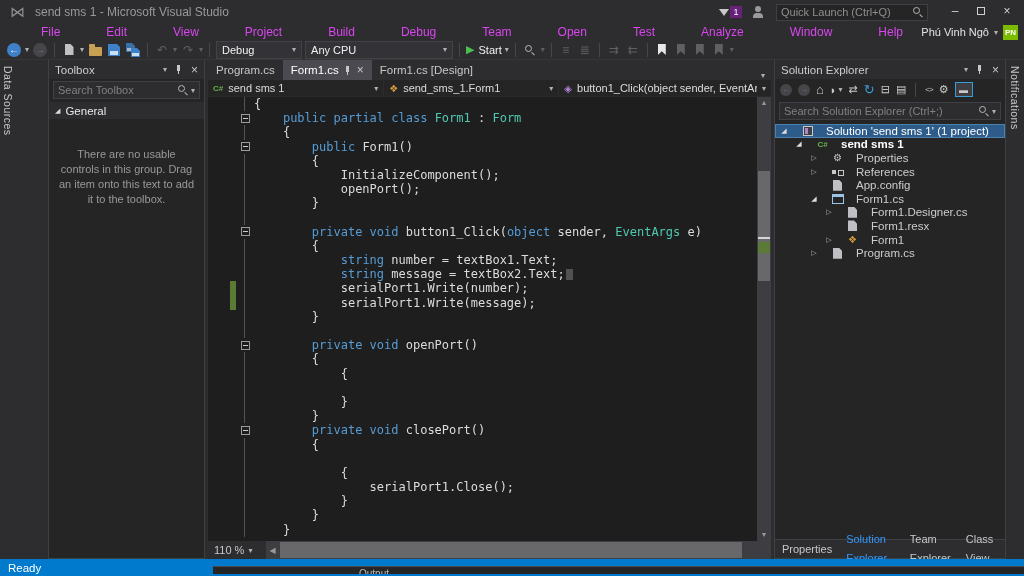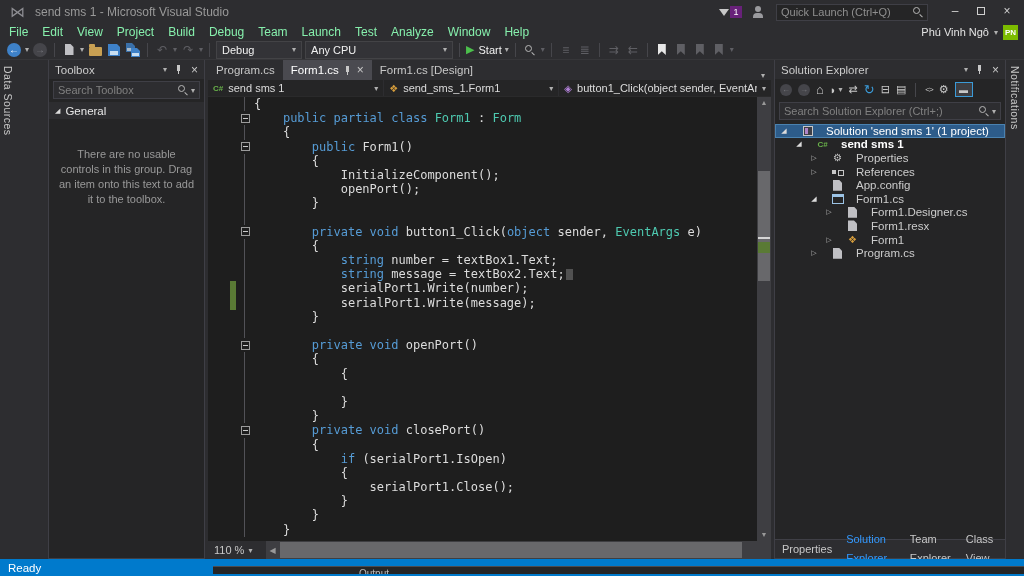--- a/index.html
+++ b/index.html
@@ -28,21 +28,21 @@
   .mag { position:relative; width:10px; height:10px; display:inline-block; flex:0 0 auto; }
   .mag::before { content:""; position:absolute; left:0; top:0; width:5px; height:5px; border:1.4px solid #B8B8B8; border-radius:50%; }
   .mag::after { content:""; position:absolute; left:7px; top:7px; width:4px; height:1.4px; background:#B8B8B8; transform:rotate(45deg); transform-origin:0 0; }
   .win-btn { width:26px; height:18px; text-align:center; line-height:17px; color:#D0D0D0; font-size:12px; }
   .restore-glyph { position:relative; display:inline-block; width:8px; height:8px; }
   .restore-glyph::before { content:""; position:absolute; right:0; top:0; width:6px; height:6px; border:1px solid #D0D0D0; }
   .restore-glyph::after { content:""; position:absolute; left:0; bottom:0; width:6px; height:6px; border:1px solid #D0D0D0; background:#2D2D30; }
 
   
   .menubar { height:16px; display:flex; align-items:center; padding:0 2px; flex:0 0 auto; }
-  .menu-item { padding:0 7px; color:#86efac; font-size:12px; line-height:16px; }
+  .menu-item { padding:0 7px; color:#d946ef; font-size:12px; line-height:16px;margin-left:32px; }
   .user-area { margin-left:auto; display:flex; align-items:center; gap:5px; padding-right:4px; }
   .user-name { color:#E4E4E4; font-size:11px; }
   .caret { color:#B0B0B0; font-size:8px; }
   .caret.dim { color:#5F5F64; }
   .avatar { width:15px; height:15px; background:#7CBB00; color:#fff; font-size:8px; font-weight:bold; text-align:center; line-height:15px; }
 
   
   .toolbar { height:20px; display:flex; align-items:center; padding:0 6px; gap:3px; flex:0 0 auto; border-bottom:1px solid #363639; }
   .tbtn { display:inline-flex; align-items:center; justify-content:center; min-width:16px; height:18px; }
   .tsep { width:1px; height:14px; background:#46464B; margin:0 3px; }
@@ -181,21 +181,21 @@
 
   <div class="menubar">
     <span id="menu-items" class="row">
         <span class="menu-item">File</span>
         <span class="menu-item">Edit</span>
         <span class="menu-item">View</span>
         <span class="menu-item">Project</span>
         <span class="menu-item">Build</span>
         <span class="menu-item">Debug</span>
         <span class="menu-item">Team</span>
-        <span class="menu-item">Launch</span>
+        <span class="menu-item">Open</span>
         <span class="menu-item">Test</span>
         <span class="menu-item">Analyze</span>
         <span class="menu-item">Window</span>
         <span class="menu-item">Help</span>
       </span>
     <span class="user-area">
       <span class="user-name">Phú Vinh Ngô</span>
       <span class="caret">▾</span>
       <span class="avatar">PN</span>
     </span>
@@ -504,21 +504,20 @@
             <div class="code-line">
               <span class="ind-margin"></span>
               <span class="chg-cell"></span>
               <span class="fold-cell has-line"></span>
               <span class="code-text"><span class="tok-pl">        {</span></span>
             </div>
             <div class="code-line">
               <span class="ind-margin"></span>
               <span class="chg-cell"></span>
               <span class="fold-cell has-line"></span>
-              <span class="code-text"><span class="tok-pl">            </span><span class="tok-kw">if</span><span class="tok-pl"> (serialPort1.IsOpen)</span></span>
             </div>
             <div class="code-line">
               <span class="ind-margin"></span>
               <span class="chg-cell"></span>
               <span class="fold-cell has-line"></span>
               <span class="code-text"><span class="tok-pl">            {</span></span>
             </div>
             <div class="code-line">
               <span class="ind-margin"></span>
               <span class="chg-cell"></span>

